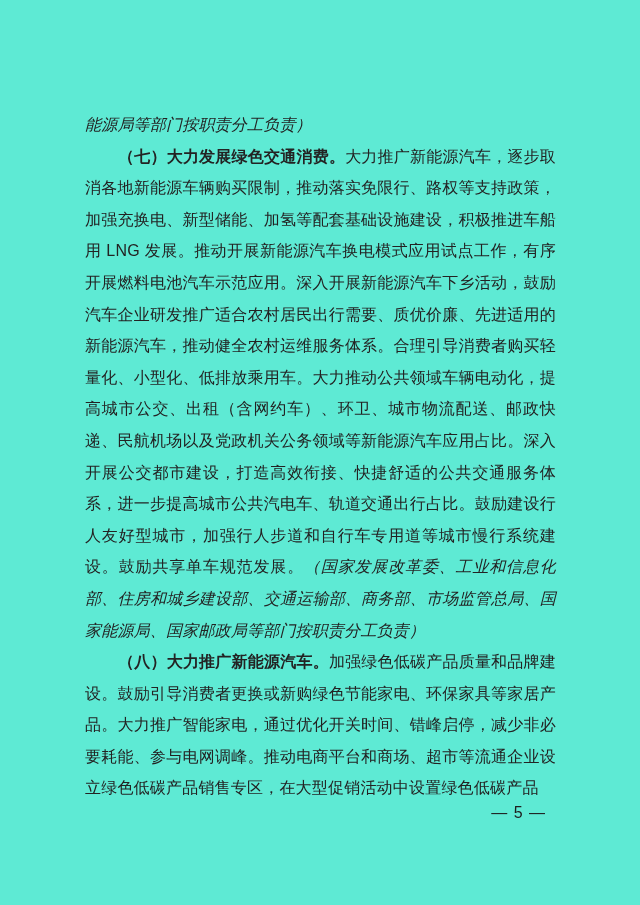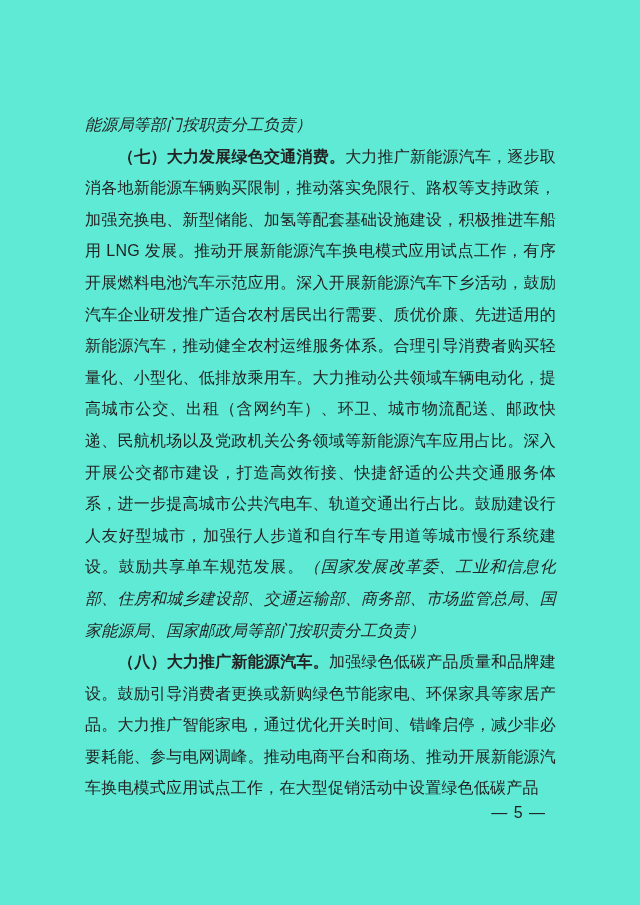--- a/index.html
+++ b/index.html
@@ -55,18 +55,18 @@
 </head>
 <body>
 
 <div class="page">
   <div class="text-block">
 
     <p class="para kai">能源局等部门按职责分工负责）</p>
 
     <p class="para indent"><span class="heading-run">（七）大力发展绿色交通消费。</span><span>大力推广新能源汽车，逐步取消各地新能源车辆购买限制，推动落实免限行、路权等支持政策，加强充换电、新型储能、加氢等配套基础设施建设，积极推进车船用 LNG 发展。推动开展新能源汽车换电模式应用试点工作，有序开展燃料电池汽车示范应用。深入开展新能源汽车下乡活动，鼓励汽车企业研发推广适合农村居民出行需要、质优价廉、先进适用的新能源汽车，推动健全农村运维服务体系。合理引导消费者购买轻量化、小型化、低排放乘用车。大力推动公共领域车辆电动化，提高城市公交、出租（含网约车）、环卫、城市物流配送、邮政快递、民航机场以及党政机关公务领域等新能源汽车应用占比。深入开展公交都市建设，打造高效衔接、快捷舒适的公共交通服务体系，进一步提高城市公共汽电车、轨道交通出行占比。鼓励建设行人友好型城市，加强行人步道和自行车专用道等城市慢行系统建设。鼓励共享单车规范发展。</span><span class="kai">（国家发展改革委、工业和信息化部、住房和城乡建设部、交通运输部、商务部、市场监管总局、国家能源局、国家邮政局等部门按职责分工负责）</span></p>
 
-    <p class="para indent"><span class="heading-run">（八）大力推广新能源汽车。</span><span>加强绿色低碳产品质量和品牌建设。鼓励引导消费者更换或新购绿色节能家电、环保家具等家居产品。大力推广智能家电，通过优化开关时间、错峰启停，减少非必要耗能、参与电网调峰。推动电商平台和商场、推动开展新能源汽车换电模式应用试点工作，在大型促销活动中设置绿色低碳产品</span></p>
+    <p class="para indent"><span class="heading-run">（八）大力推广新能源汽车。</span><span>加强绿色低碳产品质量和品牌建设。鼓励引导消费者更换或新购绿色节能家电、环保家具等家居产品。大力推广智能家电，通过优化开关时间、错峰启停，减少非必要耗能、参与电网调峰。推动电商平台和商场、超市等流通企业设立绿色低碳产品销售专区，在大型促销活动中设置绿色低碳产品</span></p>
 
   </div>
 
   <div class="page-number">— 5 —</div>
 </div>
 
 </body></html>

